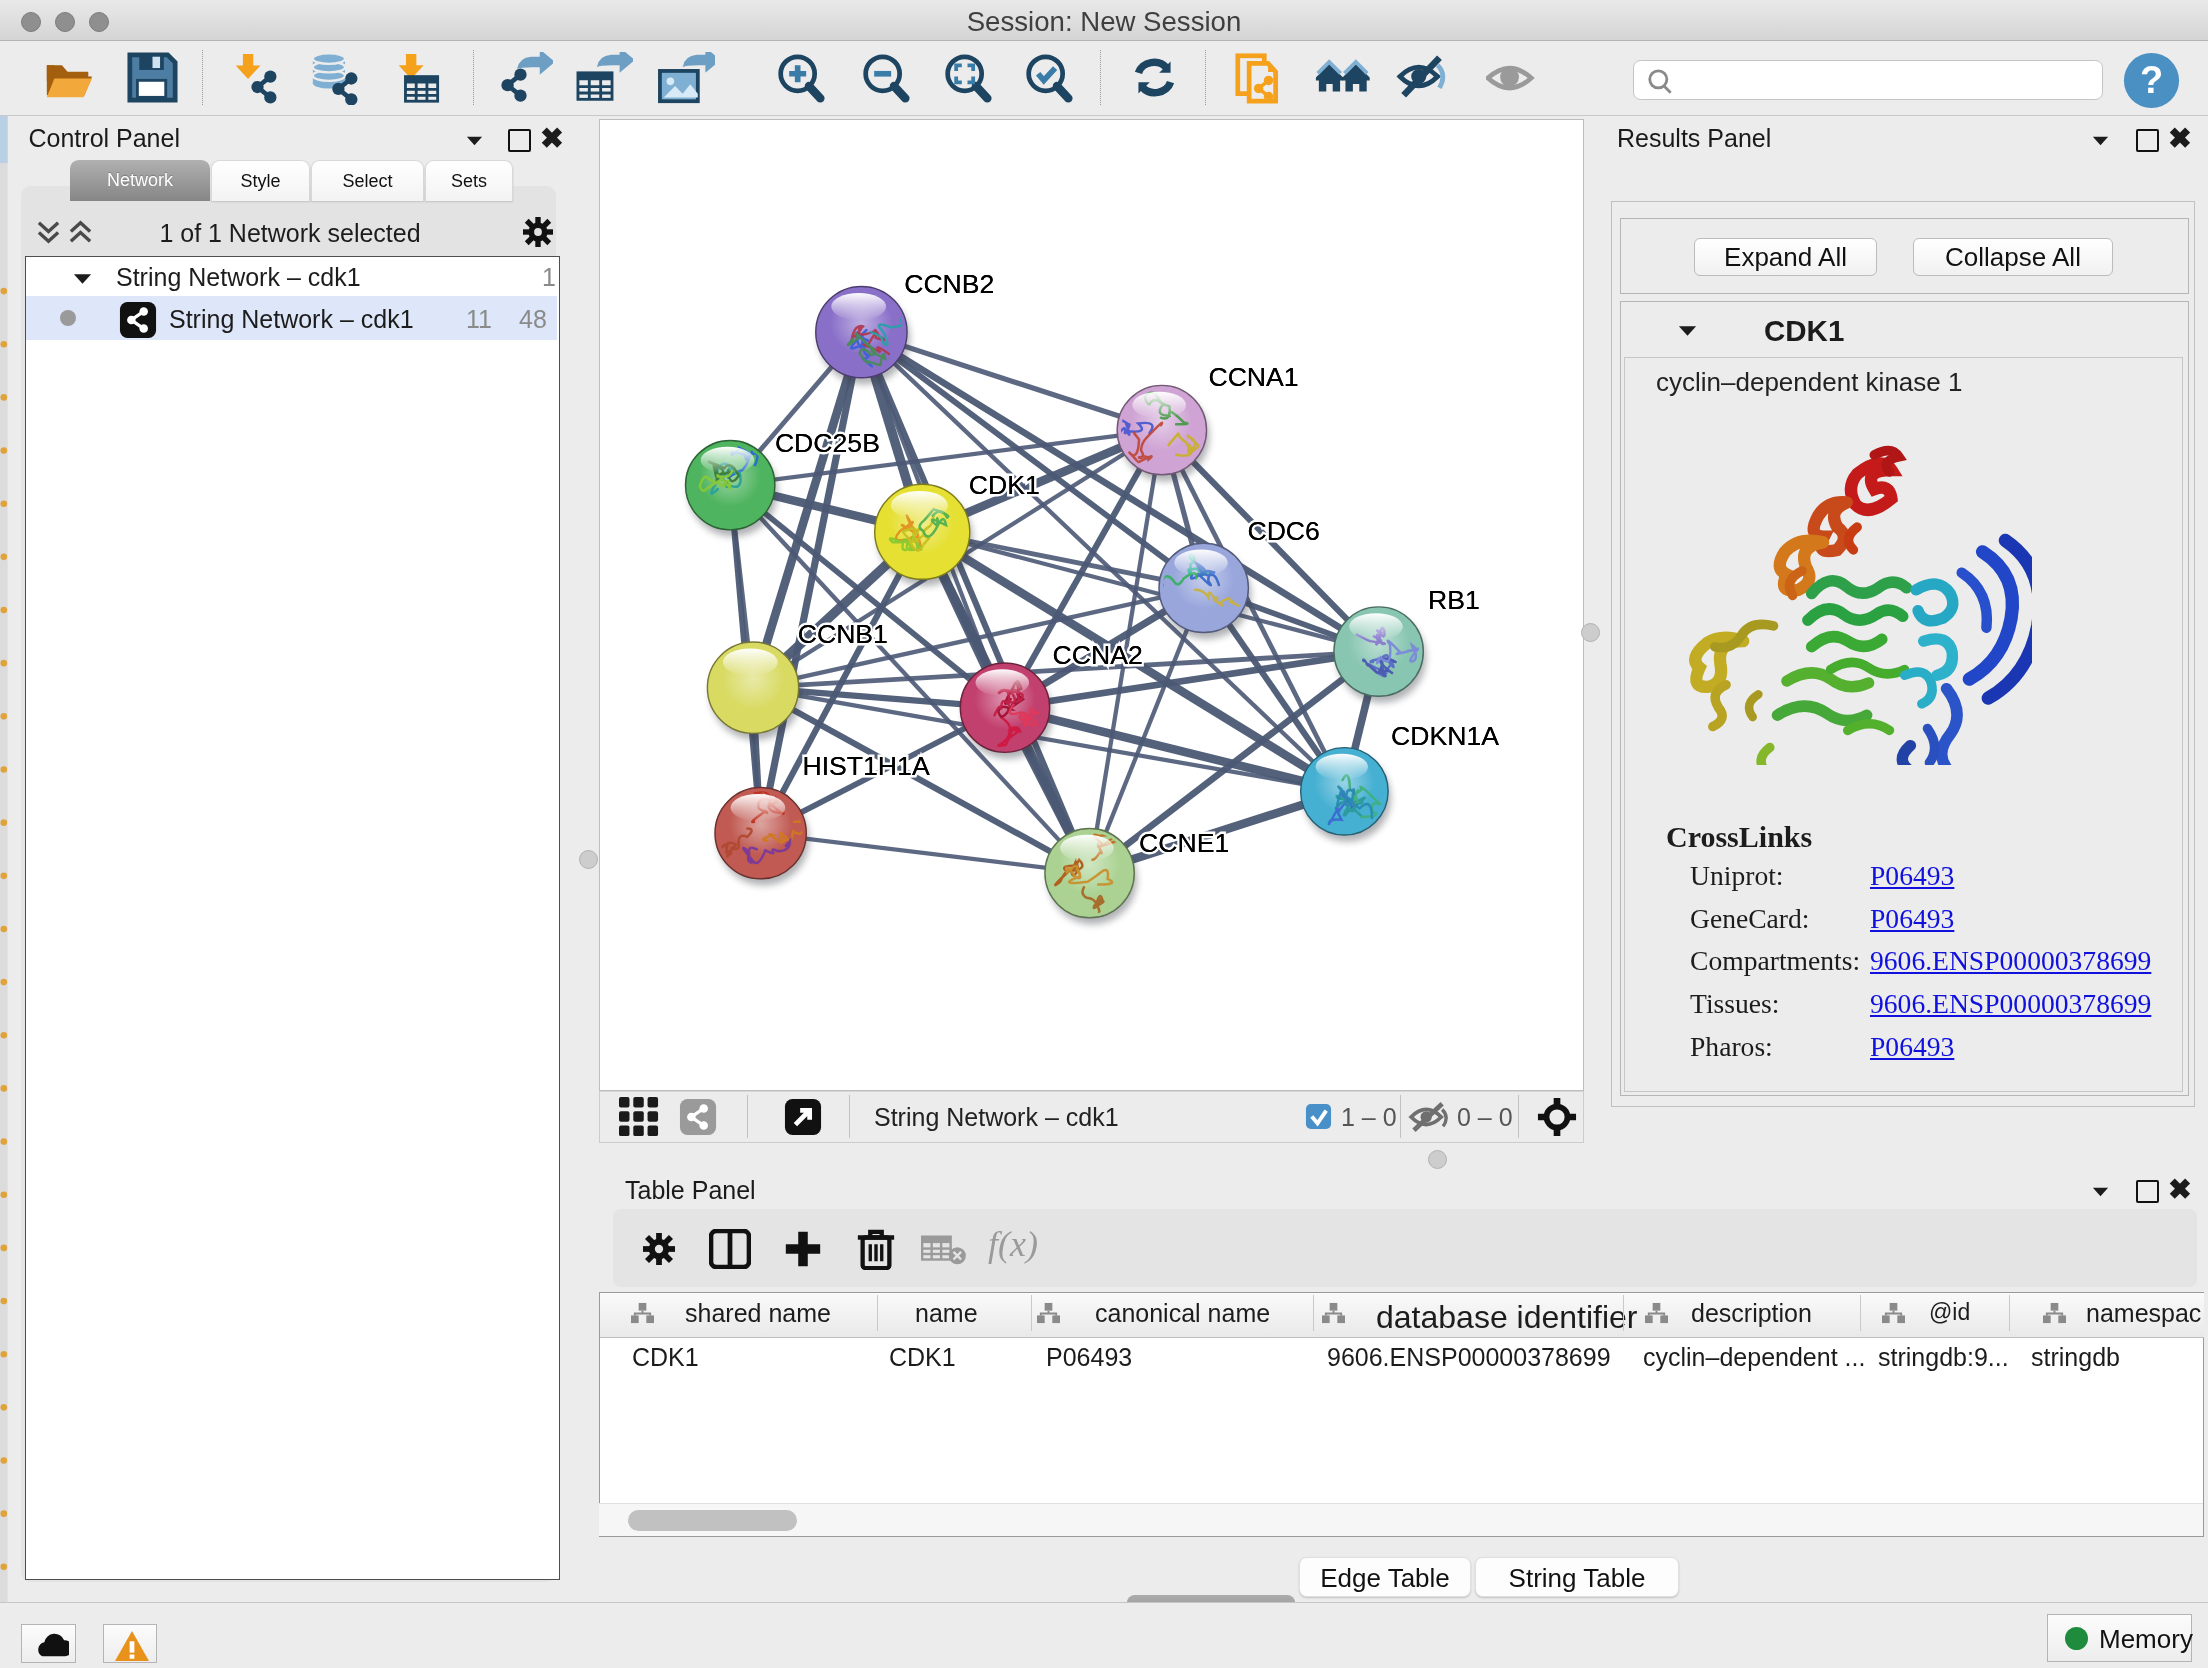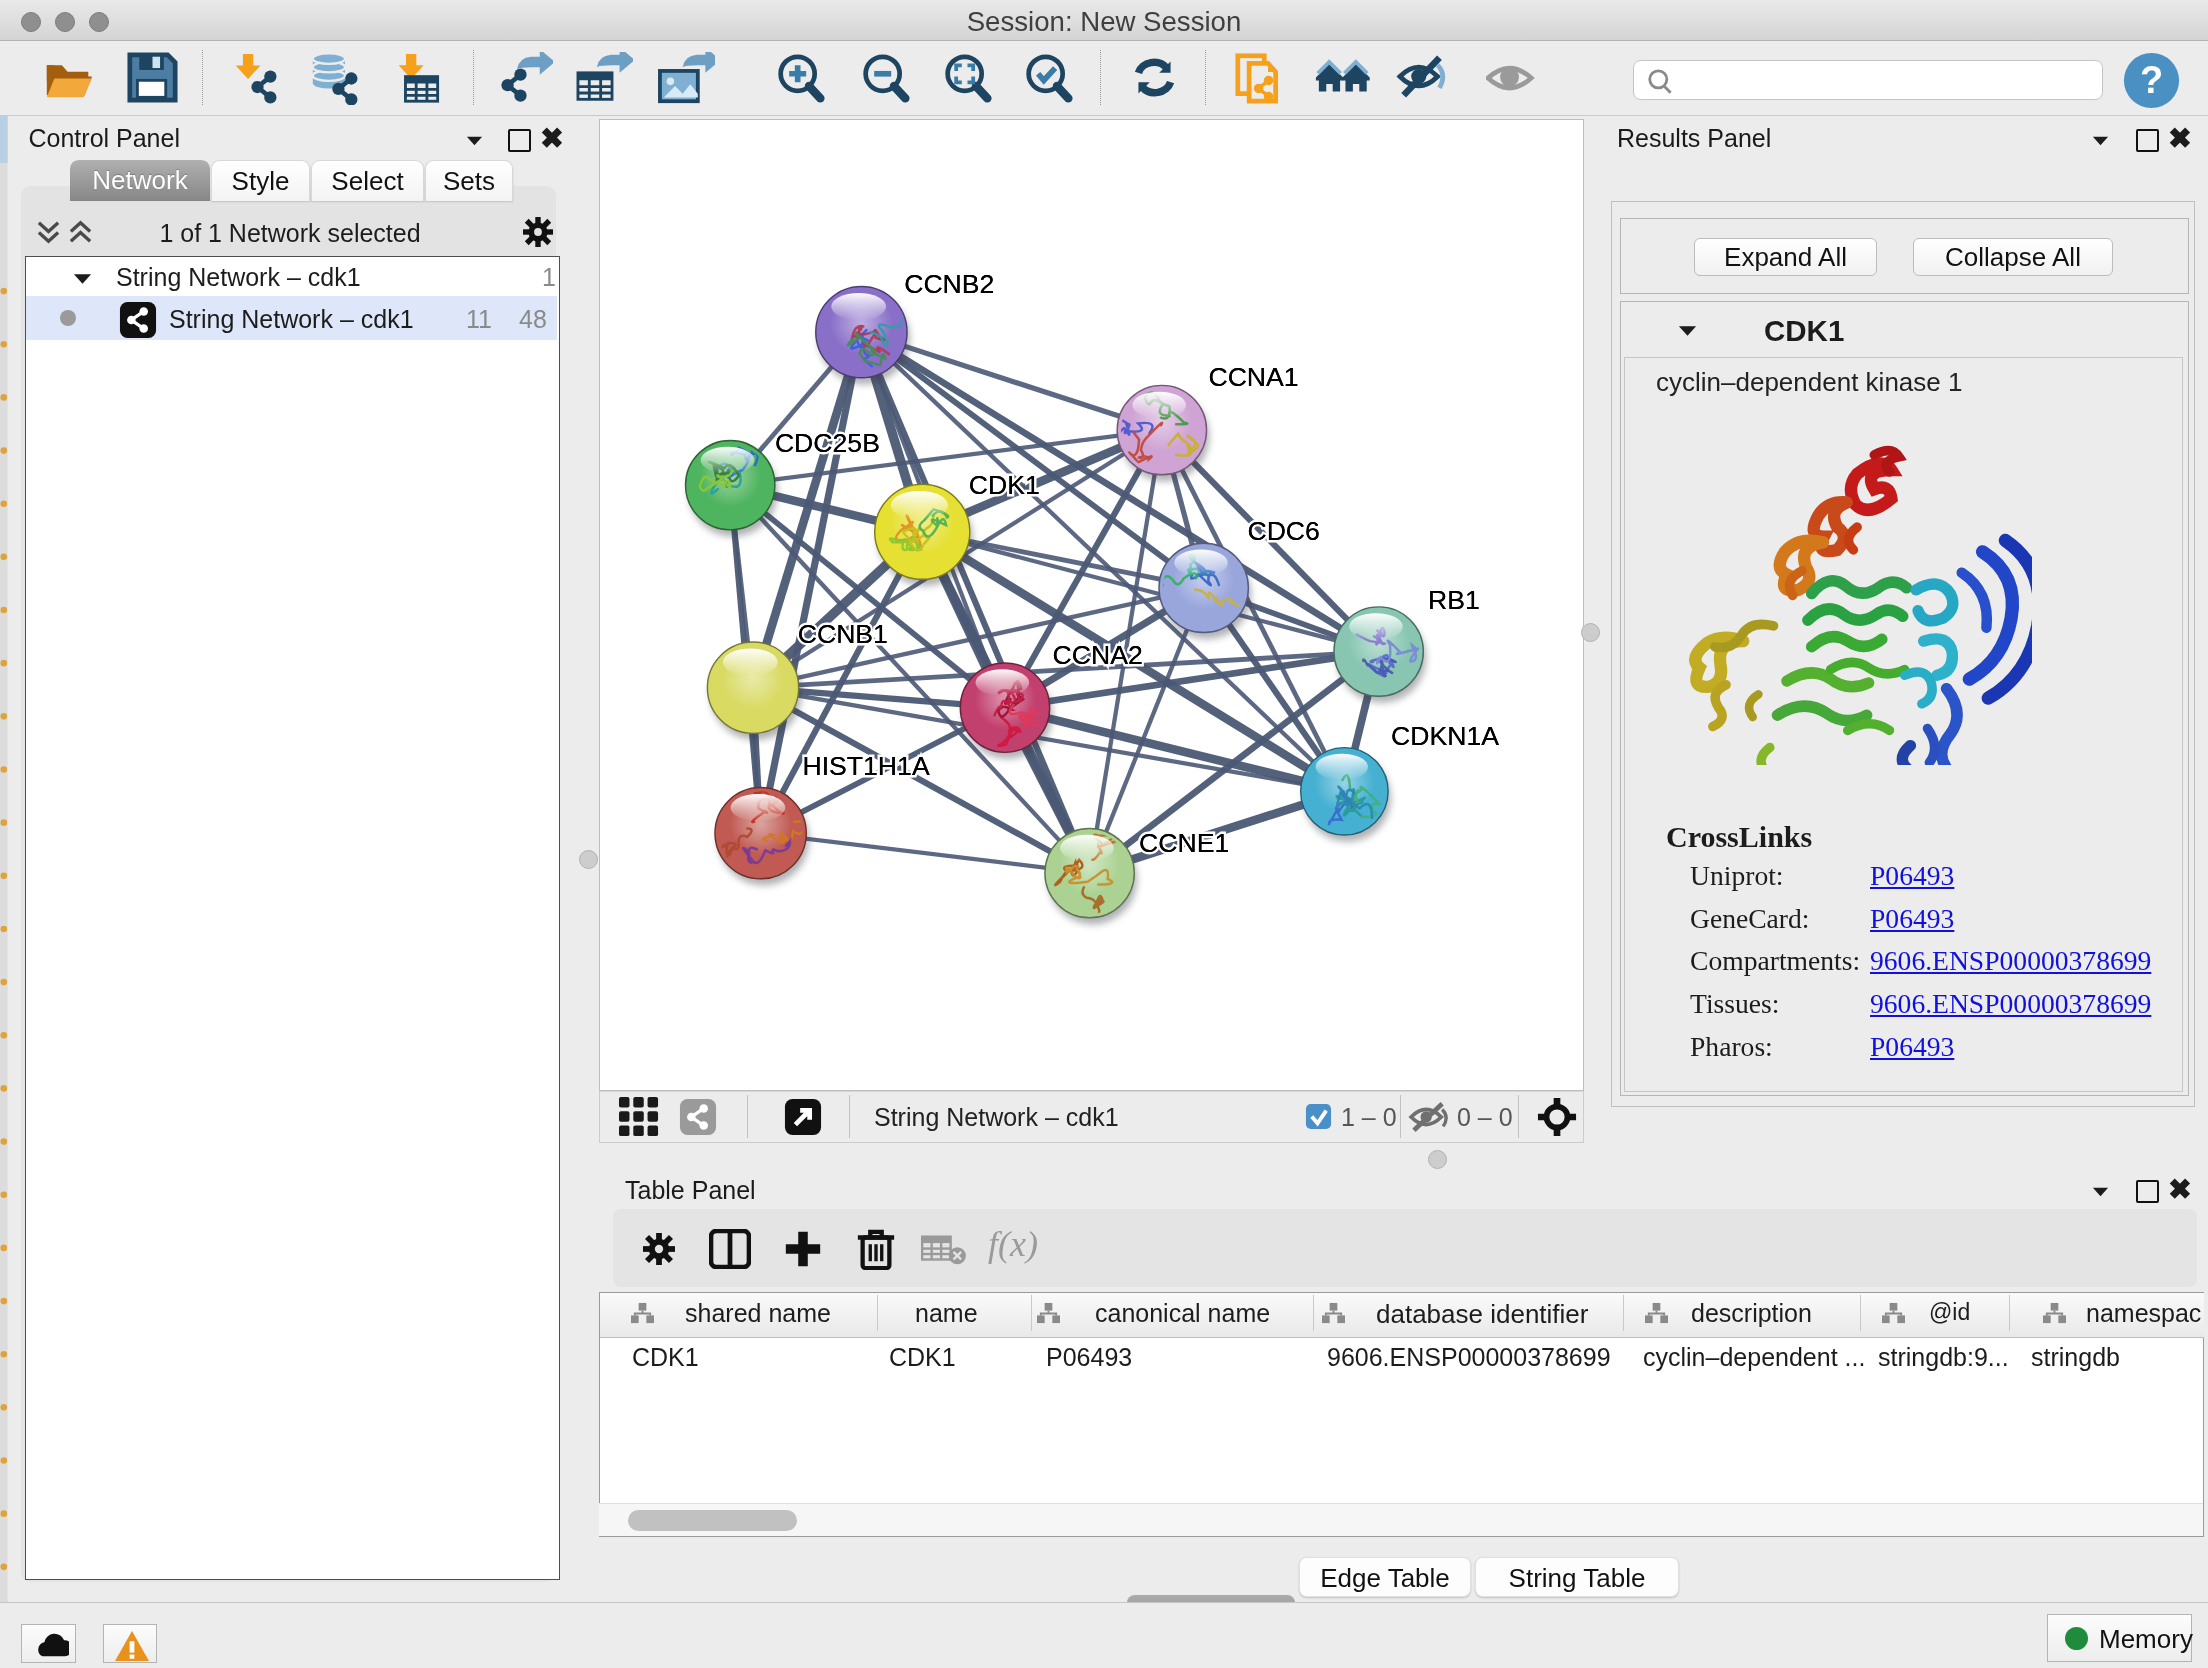--- a/index.html
+++ b/index.html
@@ -13,21 +13,21 @@
 #title{left:0;top:5.7px;width:2208px;text-align:center;font-size:27.6px;color:#3f3f3f;}
 
 #toolbar{left:0;top:41px;width:2208px;height:74px;background:#ececec;border-bottom:1px solid #c9c9c9;}
 .vsep{position:absolute;top:9.5px;height:55px;width:0;border-left:1.9px dotted #9a9a9a;}
 .ticon{position:absolute;top:11.4px;}
 #searchbox{left:1633px;top:19px;width:470px;height:40px;background:#fff;border:1px solid #c4c4c4;
   border-radius:7.6px;box-sizing:border-box;}
 
 .phead{font-size:25px;color:#1a1a1a;}
 
-.tab{position:absolute;z-index:5;height:41px;border-radius:8.6px 8.6px 0 0;font-size:26px;line-height:41px;
+.tab{position:absolute;z-index:5;height:41px;border-radius:8.6px 8.6px 0 0;font-size:18px;line-height:41px;
   text-align:center;box-sizing:border-box;}
 .tab.on{background:linear-gradient(#b0b0b0,#868686);color:#fff;text-shadow:0 -1px 1px rgba(0,0,0,.25);}
 .tab.off{background:linear-gradient(#ffffff,#f3f3f3);color:#111;border:1px solid #d8d8d8;border-bottom:none;
   box-shadow:0 1px 1.9px rgba(0,0,0,.15);}
 
 .btab{position:absolute;height:40px;border-radius:7.6px;font-size:26px;line-height:40px;text-align:center;box-sizing:border-box;}
 .btab.on{background:linear-gradient(#ababab,#8a8a8a);color:#fff;margin-top:38px;}
 .btab.off{background:#fdfdfd;color:#111;border:1px solid #e0e0e0;box-shadow:0 1px 1.9px rgba(0,0,0,.18);}
 
 #cp-sub{left:21px;top:186px;width:535px;height:1396px;background:#e3e3e3;border-radius:9.5px;}
@@ -715,21 +715,21 @@
       <rect x="17" y="14" width="8" height="8" fill="#8a8a8a"></rect>
       <path d="M13 9 v3 M5 14 v-2 h16 v2" stroke="#8a8a8a" stroke-width="2" fill="none"></path>
     </svg></div>
 <div class="tx" style="left:1095px;top:1299px;font-size:25px">canonical name</div>
 <div class="abs" style="left:1321px;top:1302px"><svg width="25" height="23" viewBox="0 0 26 24" style="">
       <rect x="9" y="1" width="8" height="8" fill="#8a8a8a"></rect>
       <rect x="1" y="14" width="8" height="8" fill="#8a8a8a"></rect>
       <rect x="17" y="14" width="8" height="8" fill="#8a8a8a"></rect>
       <path d="M13 9 v3 M5 14 v-2 h16 v2" stroke="#8a8a8a" stroke-width="2" fill="none"></path>
     </svg></div>
-<div class="tx" style="left:1376px;top:1299px;font-size:26px">database identifier</div>
+<div class="tx" style="left:1376px;top:1299px;font-size:32px">database identifier</div>
 <div class="abs" style="left:1644px;top:1302px"><svg width="25" height="23" viewBox="0 0 26 24" style="">
       <rect x="9" y="1" width="8" height="8" fill="#8a8a8a"></rect>
       <rect x="1" y="14" width="8" height="8" fill="#8a8a8a"></rect>
       <rect x="17" y="14" width="8" height="8" fill="#8a8a8a"></rect>
       <path d="M13 9 v3 M5 14 v-2 h16 v2" stroke="#8a8a8a" stroke-width="2" fill="none"></path>
     </svg></div>
 <div class="tx" style="left:1691px;top:1299px;font-size:25px">description</div>
 <div class="abs" style="left:1881px;top:1302px"><svg width="25" height="23" viewBox="0 0 26 24" style="">
       <rect x="9" y="1" width="8" height="8" fill="#8a8a8a"></rect>
       <rect x="1" y="14" width="8" height="8" fill="#8a8a8a"></rect>

